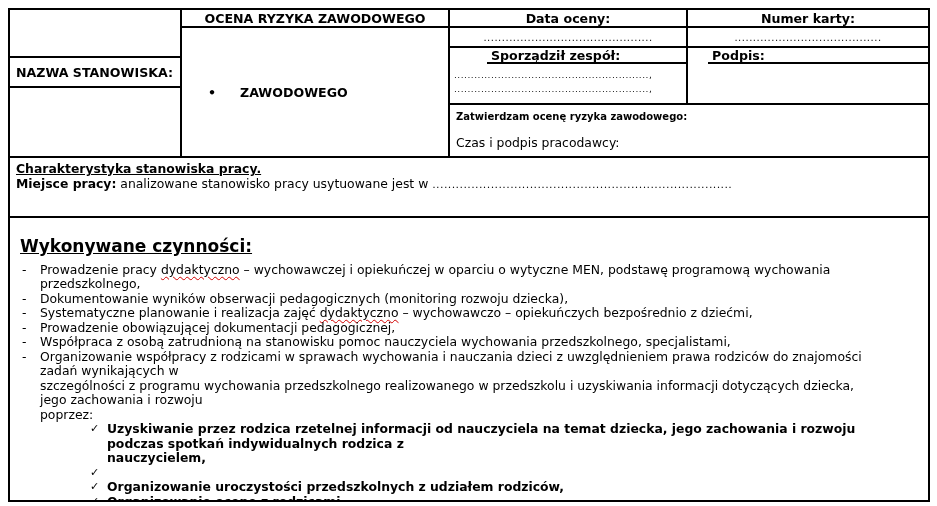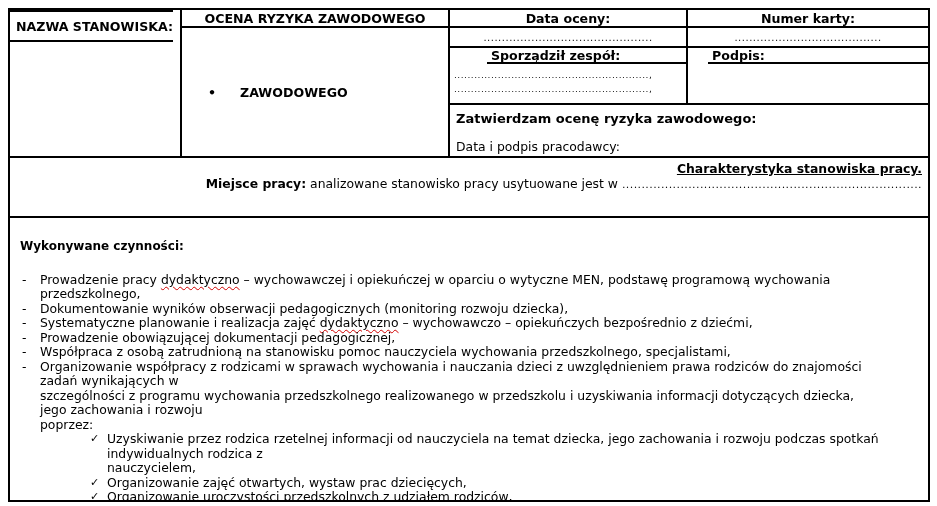--- a/index.html
+++ b/index.html
@@ -8,65 +8,65 @@
   .box{position:absolute;left:8px;width:922px;border:2px solid #000;
        box-sizing:border-box;background:#fff;overflow:hidden;}
 
   
   #top-table{top:8px;height:150px;display:grid;
     grid-template-columns:172px 268px 238px auto;
     grid-template-rows:18px 20px 16px 41px auto;}
   .cell{box-sizing:border-box;min-width:0;min-height:0;}
   .br2{border-right:2px solid #000;}
   .bb2{border-bottom:2px solid #000;}
-  .bold{font-weight:bold;margin-left:20px;}
+  .bold{font-weight:bold;}
   .ctr{display:flex;align-items:center;justify-content:center;}
   .lbl{font-size:12.6px;font-weight:bold;}
 
-  #cell-nazwa{grid-column:1;grid-row:1/6;display:flex;flex-direction:row;}
+  #cell-nazwa{grid-column:1;grid-row:1/6;display:flex;flex-direction:column;}
   .nz-spacer-top{height:46px;}
   .nz-label{height:32px;box-sizing:border-box;border-top:2px solid #000;border-bottom:2px solid #000;
             display:flex;align-items:center;padding-left:6px;}
   #cell-title{grid-column:2;grid-row:1;}
   #cell-nauczyciel{grid-column:2;grid-row:2/6;display:flex;align-items:center;
                    padding-left:26px;gap:24px;}
   #cell-do-label{grid-column:3;grid-row:1;}
   #cell-nk-label{grid-column:4;grid-row:1;}
   #cell-do-dots{grid-column:3;grid-row:2;}
   #cell-nk-dots{grid-column:4;grid-row:2;}
   #cell-sz{grid-column:3;grid-row:3;display:flex;align-items:center;padding-left:4px;margin-left:37px;}
   #cell-pd{grid-column:4;grid-row:3;display:flex;align-items:center;padding-left:4px;margin-left:20px;}
   #cell-sz-dots{grid-column:3;grid-row:4;padding:4px 4px 0 4px;}
   #cell-pd-empty{grid-column:4;grid-row:4;}
   #cell-zat{grid-column:3/5;grid-row:5;padding:6px 6px 0 6px;}
-  .zat-line{font-size:13px;font-weight:bold;}
+  .zat-line{font-size:10px;font-weight:bold;}
   .dp-line{font-size:12.4px;margin-top:13px;}
 
   .dots{font-size:10px;letter-spacing:.5px;color:#111;white-space:nowrap;overflow:hidden;}
   .dots-line{font-size:9px;letter-spacing:.5px;color:#111;white-space:nowrap;
              overflow:hidden;line-height:14px;}
 
   
   #box-char{top:158px;height:60px;border-top:none;padding:3px 6px;
-            font-size:12.4px;line-height:15px;text-align:right;}
+            font-size:12.4px;line-height:15px;}
   .char-heading{font-weight:bold;text-decoration:underline;}
   .char-line{white-space:nowrap;overflow:hidden;}
   .inline-dots{font-size:11px;letter-spacing:.4px;color:#111;}
 
   
   #box-act{top:218px;height:284px;border-top:none;font-size:12.4px;line-height:14.5px;}
-  .act-heading{margin:21px 0 19px 10px;font-weight:bold;font-size:12px;}
+  .act-heading{margin:21px 0 9px 10px;font-weight:bold;text-decoration:underline;font-size:17px;}
   .act-row{display:flex;}
   .act-row.dash{padding-left:12px;}
   .act-row.check{padding-left:80px;}
   .act-row.dashdeep{padding-left:32px;}
   .bullet{flex:0 0 18px;}
   .act-row.check .bullet{flex-basis:17px;font-size:11px;}
   .atext{flex:1;padding-right:57px;}
-  .act-row.check .atext{padding-right:18px;}
+  .act-row.check .atext{padding-right:18px;font-weight:bold;}
   .misspelled{text-decoration:underline wavy #d00000;text-decoration-thickness:1px;
               text-underline-offset:2px;}
 </style>
 </head>
 <body>
 
 <div class="page">
 
   <div class="box" id="top-table">
 
@@ -96,21 +96,21 @@
     <div class="cell bb2 lbl" id="cell-pd">Podpis:</div>
 
     <div class="cell br2 bb2" id="cell-sz-dots">
       <div class="dots-line">..........................................................,</div>
       <div class="dots-line">..........................................................,</div>
     </div>
     <div class="cell bb2" id="cell-pd-empty"></div>
 
     <div class="cell" id="cell-zat">
       <div class="zat-line">Zatwierdzam ocenę ryzyka zawodowego:</div>
-      <div class="dp-line">Data i podpis pracodawcy:</div>
+      <div class="dp-line">Czas i podpis pracodawcy:</div>
     </div>
   </div>
 
   <div class="box" id="box-char">
     <div class="char-heading">Charakterystyka stanowiska pracy.</div>
     <div class="char-line">
       <span class="bold">Miejsce pracy:</span><span> analizowane stanowisko pracy usytuowane jest w </span><span class="inline-dots">.............................................................................</span>
     </div>
   </div>
 
@@ -140,21 +140,20 @@
         <div class="act-row dash">
           <span class="bullet">-</span>
           <span class="atext">Organizowanie współpracy z rodzicami w sprawach wychowania i nauczania dzieci z uwzględnieniem prawa rodziców do znajomości zadań wynikających w<br>szczególności z programu wychowania przedszkolnego realizowanego w przedszkolu i uzyskiwania informacji dotyczących dziecka, jego zachowania i rozwoju<br>poprzez:</span>
         </div>
         <div class="act-row check">
           <span class="bullet">✓</span>
           <span class="atext">Uzyskiwanie przez rodzica rzetelnej informacji od nauczyciela na temat dziecka, jego zachowania i rozwoju podczas spotkań indywidualnych rodzica z<br>nauczycielem,</span>
         </div>
         <div class="act-row check">
           <span class="bullet">✓</span>
-          <span class="atext">Organizowanie zajęć otwartych, wystaw prac dziecięcych,</span>
         </div>
         <div class="act-row check">
           <span class="bullet">✓</span>
           <span class="atext">Organizowanie uroczystości przedszkolnych z udziałem rodziców,</span>
         </div>
         <div class="act-row check">
           <span class="bullet">✓</span>
           <span class="atext">Organizowanie ocenę z rodzicami</span>
         </div>
         <div class="act-row dashdeep">

